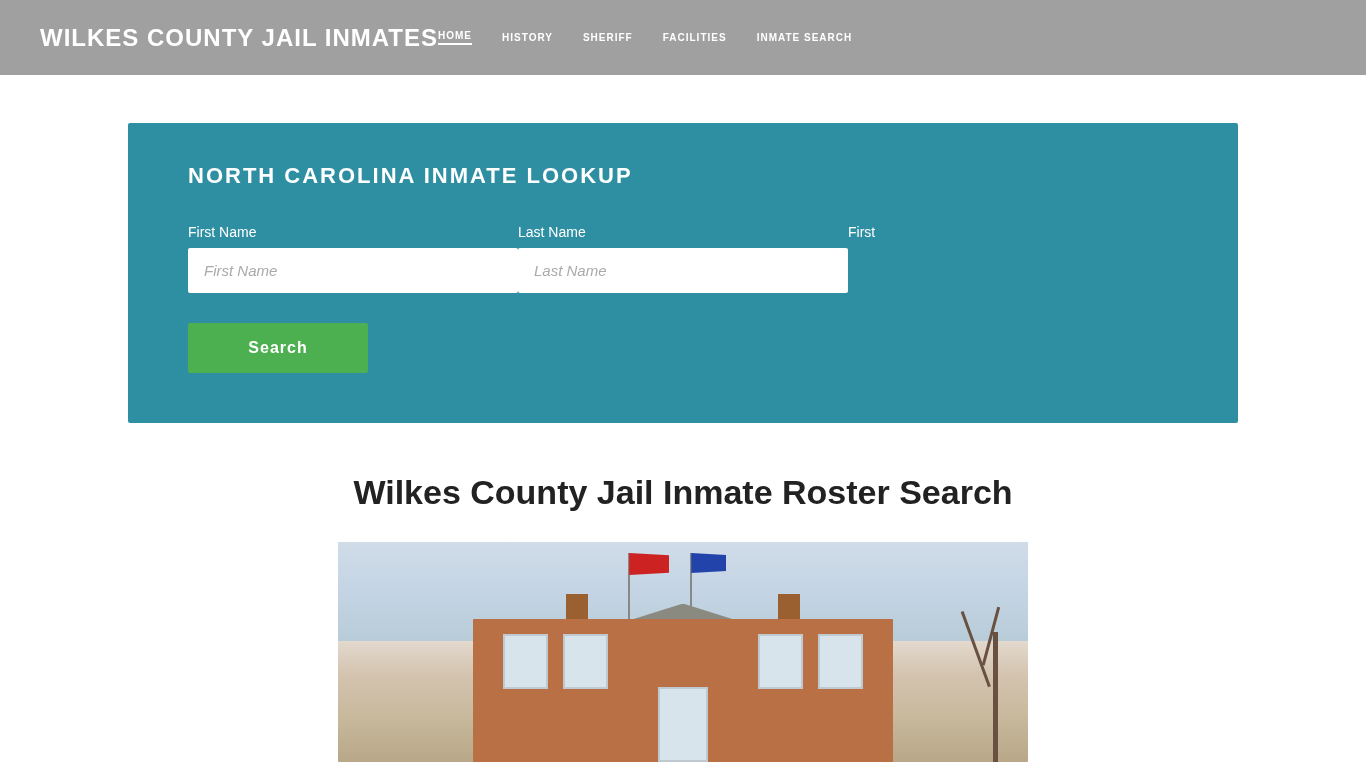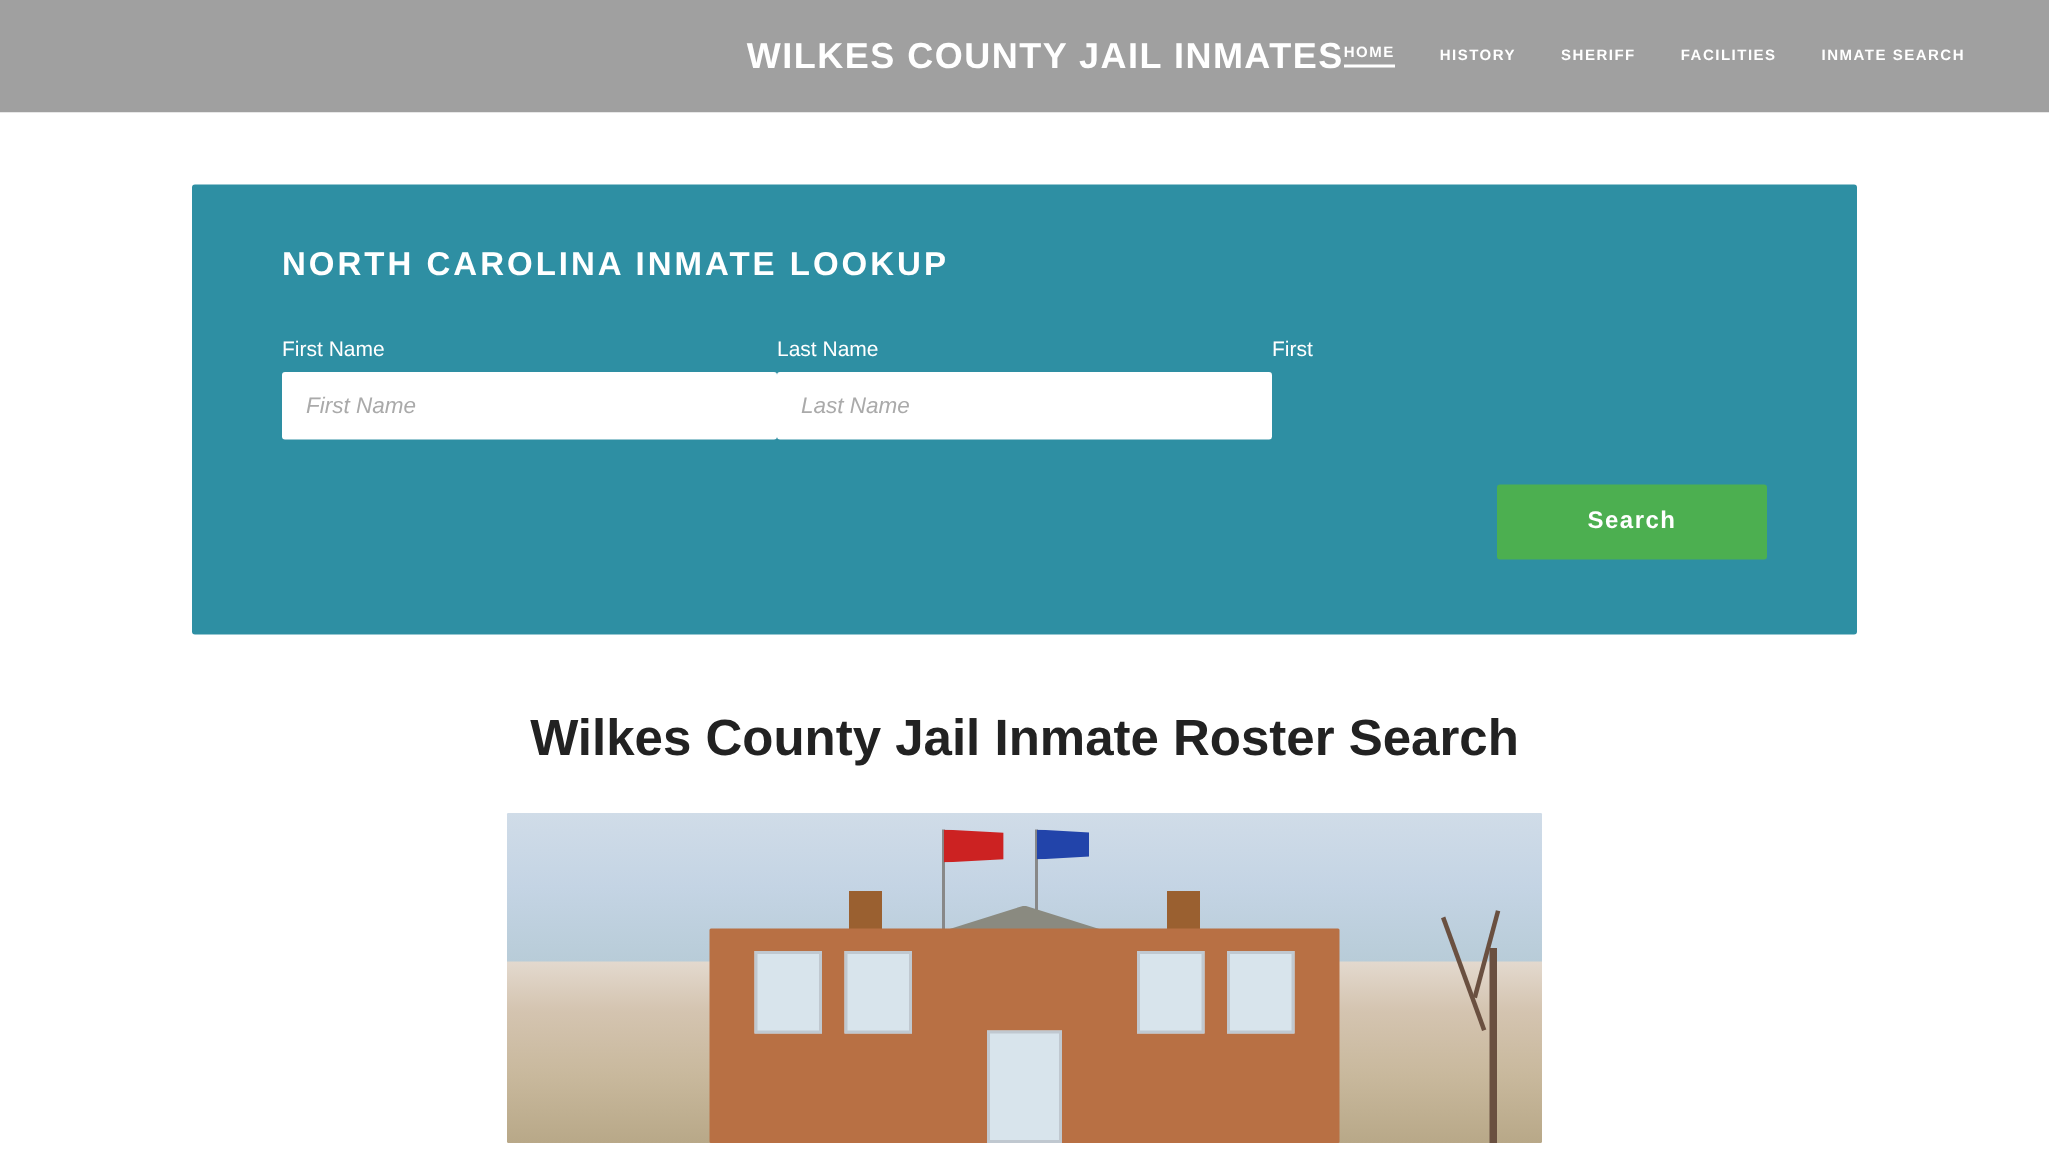--- a/index.html
+++ b/index.html
@@ -16,22 +16,22 @@
       overflow-x: hidden;
     }
 
     
     .header {
       background-color: #a0a0a0;
       width: 100%;
       height: 75px;
       display: flex;
       align-items: center;
-      justify-content: flex-end;
-      padding: 0 56px;
+      justify-content: flex-start;
+      padding: 0 40px;
     }
 
     .site-title {
       color: #ffffff;
       font-size: 24px;
       font-weight: 900;
       letter-spacing: 1px;
       text-transform: uppercase;
     }
 
@@ -116,21 +116,21 @@
       font-style: italic;
     }
 
     .form-input.state-input {
       color: #2e8fa3;
       font-weight: 500;
     }
 
     .search-btn-row {
       display: flex;
-      justify-content: flex-end;
+      justify-content: flex-start;
       margin-top: 10px;
     }
 
     .search-button {
       background-color: #4caf50;
       color: #ffffff;
       font-size: 16px;
       font-weight: 600;
       letter-spacing: 1px;
       border: none;

